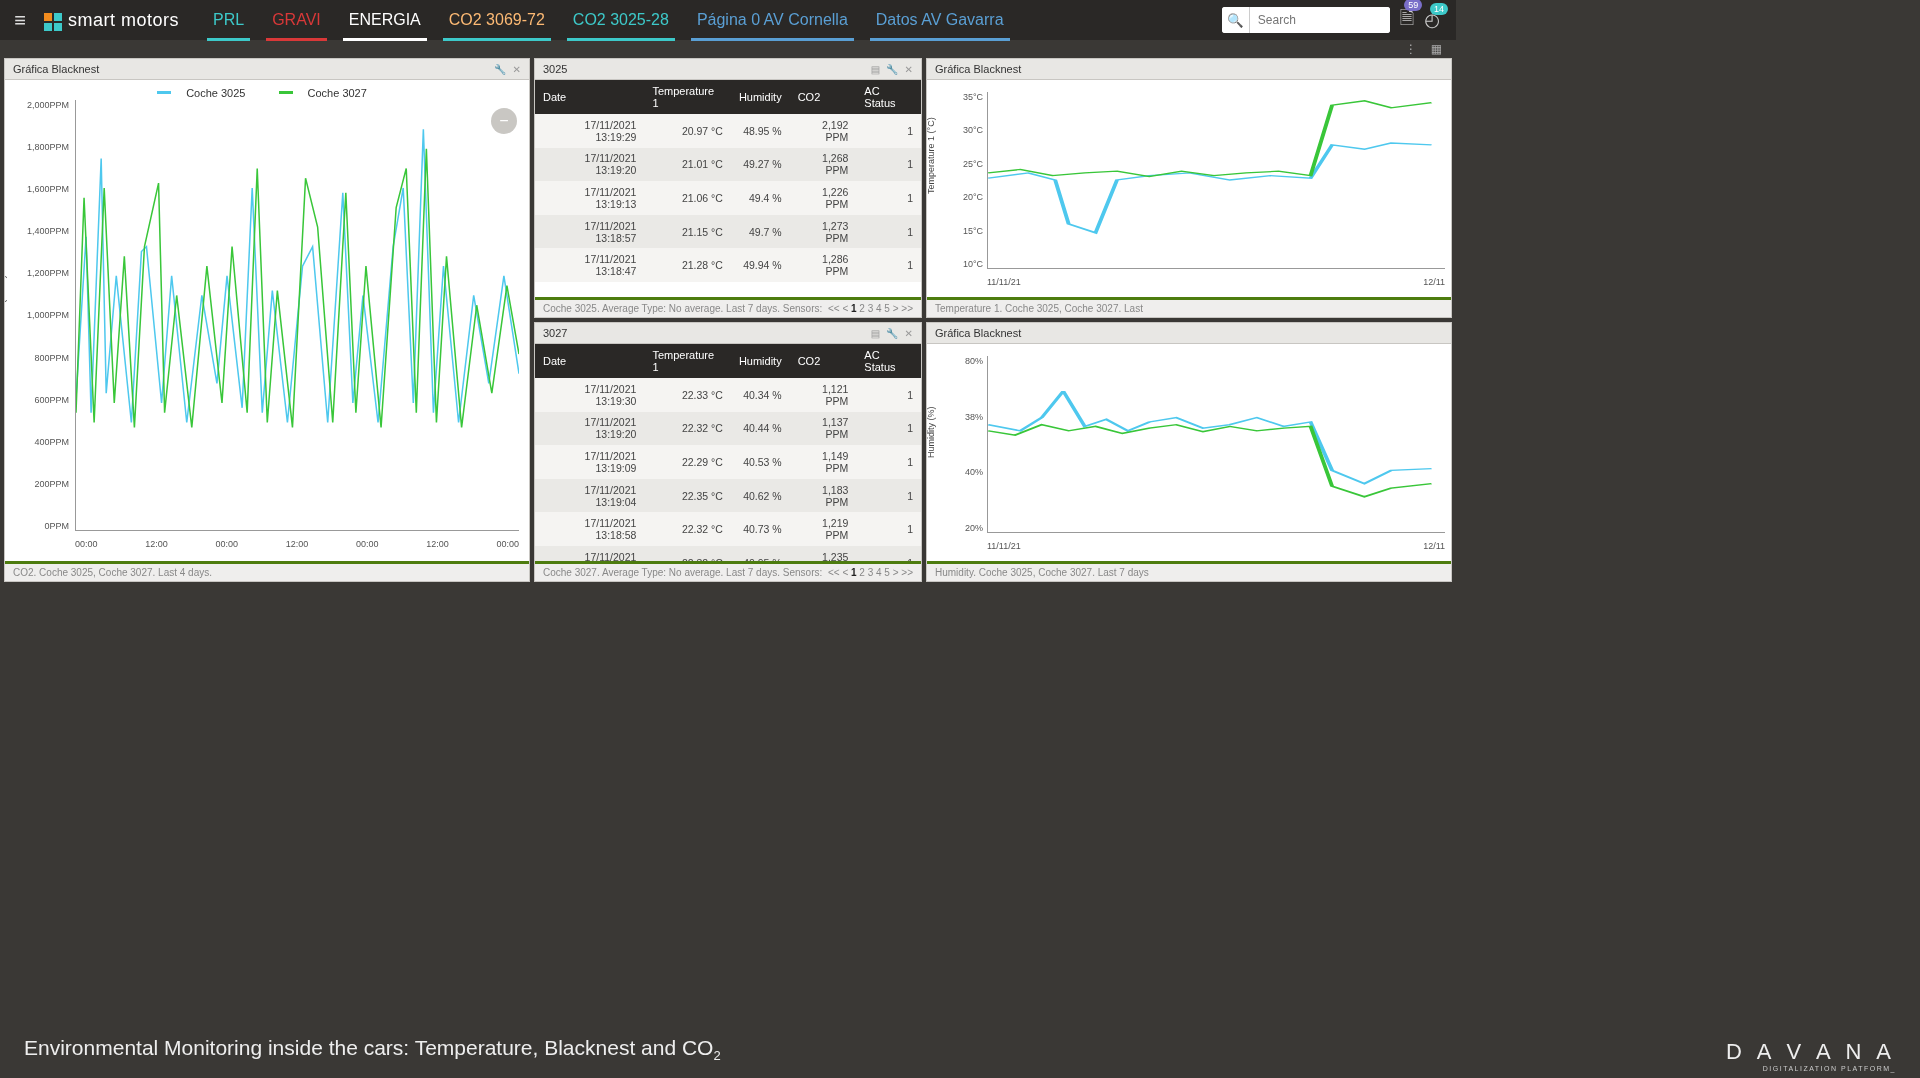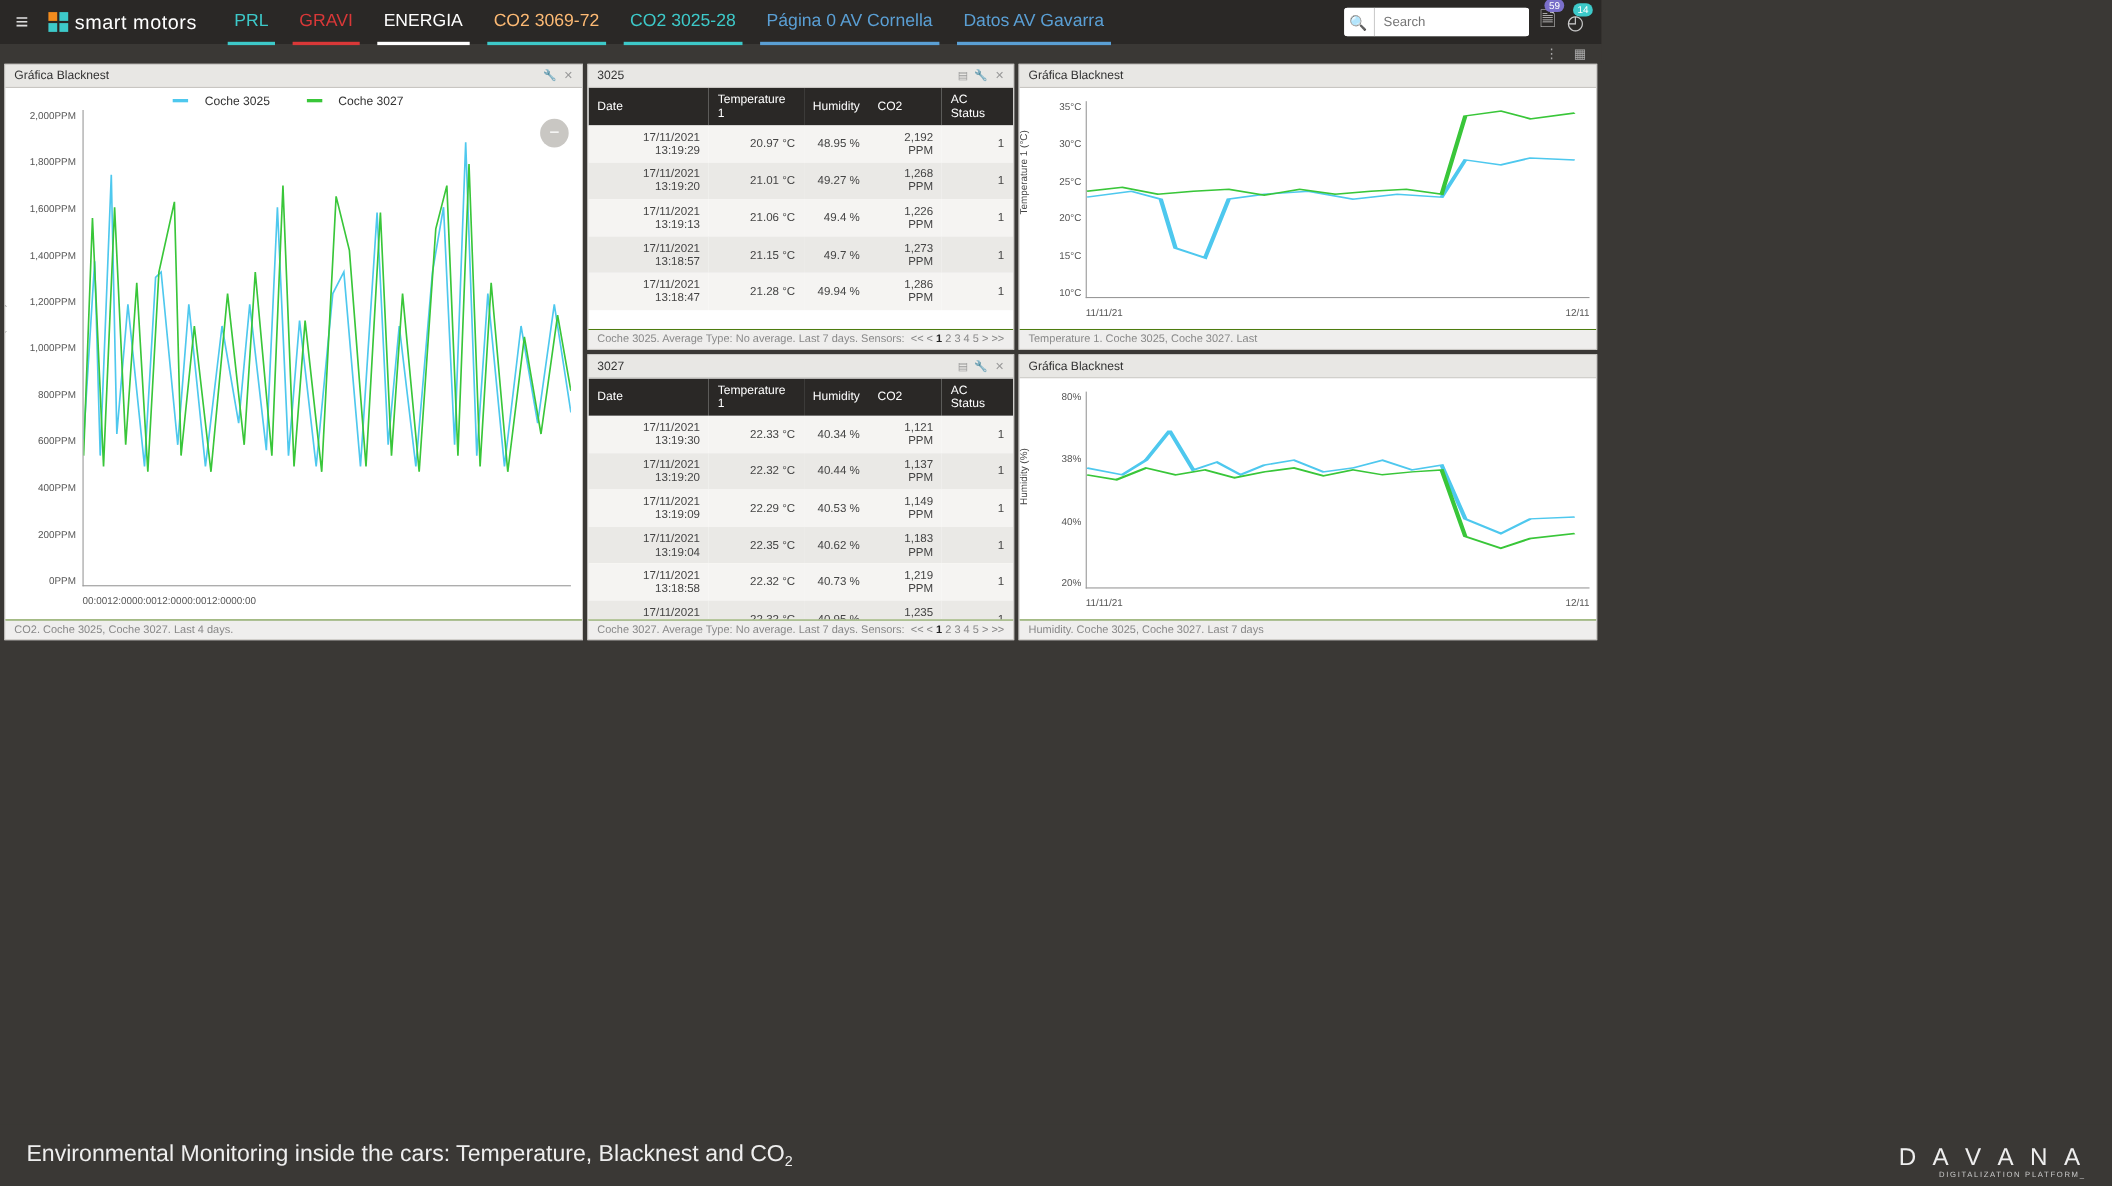--- a/index.html
+++ b/index.html
@@ -1,19 +1,19 @@
 <!DOCTYPE html>
 <html><head>
 <meta charset="utf-8">
 <style>
 * { margin:0; padding:0; box-sizing:border-box; font-family: Arial, Helvetica, sans-serif; }
 body { background:#3a3835; width:1456px; height:816px; overflow:hidden; }
 .topbar { height:40px; background:#2a2826; display:flex; align-items:center; color:#fff; }
 .hamburger { width:40px; text-align:center; font-size:20px; cursor:pointer; color:#ddd;}
-.logo { display:flex; align-items:center; gap:6px; margin-left:4px;}
+.logo { display:flex; align-items:flex-end; gap:6px; margin-left:4px;}
 .logo-icon { width:18px; height:18px; display:grid; grid-template-columns:1fr 1fr; grid-template-rows:1fr 1fr; gap:2px;}
 .logo-icon span{ display:block;}
 .logo-text { font-size:18px; font-weight:300; color:#fff; letter-spacing:0.5px;}
 .tabs { display:flex; margin-left:20px; gap:0; font-size:16px;}
 .tab { padding:12px 14px; cursor:pointer; position:relative; }
 .tab.active::after, .tab.inactive-blue::after{ content:''; position:absolute; bottom:0; left:8px; right:8px; height:3px;}
 .tab.prl{ color:#3dc9c9;} .tab.prl::after{background:#3dc9c9;}
 .tab.gravi{ color:#d93838;} .tab.gravi::after{background:#d93838;}
 .tab.energia{ color:#fff;} .tab.energia::after{background:#fff;}
 .tab.co2a{ color:#fdba74;} .tab.co2a::after{background:#3dc9c9;}
@@ -28,36 +28,36 @@
 .badge-icon.clock .badge{ background:#3dc9c9;}
 .toolbar{ height:18px; background:#3a3835; display:flex; justify-content:flex-end; align-items:center; padding-right:14px; gap:14px; color:#aaa;}
 .toolbar span{cursor:pointer; font-size:12px;}
 .dash{ display:grid; grid-template-columns: 526px 388px 1fr; grid-template-rows: 260px 260px; gap:4px; padding:0 4px 0 4px; height:520px;}
 .panel{ background:#efeeed; border:1px solid #c8c6c2; display:flex; flex-direction:column; position:relative;}
 .panel.chart-main{ grid-row:1/3;}
 .panel-title{ font-size:11px; color:#333; padding:4px 8px; border-bottom:1px solid #c8c6c2; background:#e8e7e4; display:flex; align-items:center;}
 .panel-title .icons{ margin-left:auto; color:#999; font-size:10px; display:flex; gap:6px;}
 .panel-title .icons span{cursor:pointer;}
 .panel-body{ flex:1; background:#fff; overflow:hidden; position:relative;}
-.panel-foot{ font-size:10px; color:#888; padding:3px 8px; background:#efeeed; border-top:1px solid #4d7c0f; display:flex;}
+.panel-foot{ font-size:10px; color:#888; padding:3px 8px; background:#efeeed; border-top:3px solid #4d7c0f; display:flex;}
 .panel-foot .pager{ margin-left:auto; color:#888;}
 .panel-foot .pager .cur{ color:#222; font-weight:bold;}
 .tbl{ width:100%; border-collapse:collapse; font-size:10.5px;}
 .tbl thead th{ background:#2a2826; color:#fff; text-align:left; padding:5px 8px; font-weight:normal; font-size:11px;}
 .tbl tbody td{ padding:4.8px 8px; color:#444;text-align:right;}
 .tbl tbody tr:nth-child(odd){ background:#f5f4f2;}
 .tbl tbody tr:nth-child(even){ background:#eae9e6;}
 
 .legend{ text-align:center; padding:4px 0; font-size:11px; color:#333;}
 .legend span{ display:inline-flex; align-items:center; margin:0 10px;}
 .legend i{ width:14px; height:3px; display:inline-block; margin-right:5px;}
 
 .ylabel{ position:absolute; left:2px; top:50%; transform:rotate(-90deg) translateY(-50%); transform-origin:left center; font-size:10px; color:#444;}
 .yticks{ position:absolute; left:14px; top:20px; bottom:30px; width:50px; display:flex; flex-direction:column; justify-content:space-between; font-size:9px; color:#555; text-align:right;}
-.xticks{ position:absolute; left:70px; right:10px; bottom:12px; display:flex; font-size:9px; color:#555;}
+.xticks{ position:absolute; left:70px; right:10px; bottom:12px; display:flex; justify-content:space-between; font-size:9px; color:#555;}
 .plot-area{ position:absolute; left:70px; right:10px; top:20px; bottom:30px; border-left:1px solid #999; border-bottom:1px solid #999;}
 svg.series{ position:absolute; left:0; top:0; width:100%; height:100%;}
 .zoom-btn{ position:absolute; right:12px; top:28px; width:26px; height:26px; border-radius:50%; background:#c9c7c3; color:#fff; display:flex; align-items:center; justify-content:center; font-size:16px; cursor:pointer;}
 
 .small-yticks{ position:absolute; left:28px; top:12px; bottom:28px; width:28px; display:flex; flex-direction:column; justify-content:space-between; font-size:9px; color:#555; text-align:right;}
 .small-ylabel{ position:absolute; left:4px; top:50%; transform:rotate(-90deg); transform-origin:left center; font-size:9px; color:#444;}
 .small-plot{ position:absolute; left:60px; right:6px; top:12px; bottom:28px; border-left:1px solid #999; border-bottom:1px solid #999;}
 .small-xticks{ position:absolute; left:60px; right:6px; bottom:10px; display:flex; justify-content:space-between; font-size:9px; color:#555;}
 
 .caption{ position:absolute; left:0; right:0; bottom:0; height:56px; background:#3a3835; color:#eee; display:flex; align-items:center; padding:0 24px; font-size:21px; font-weight:300;}

